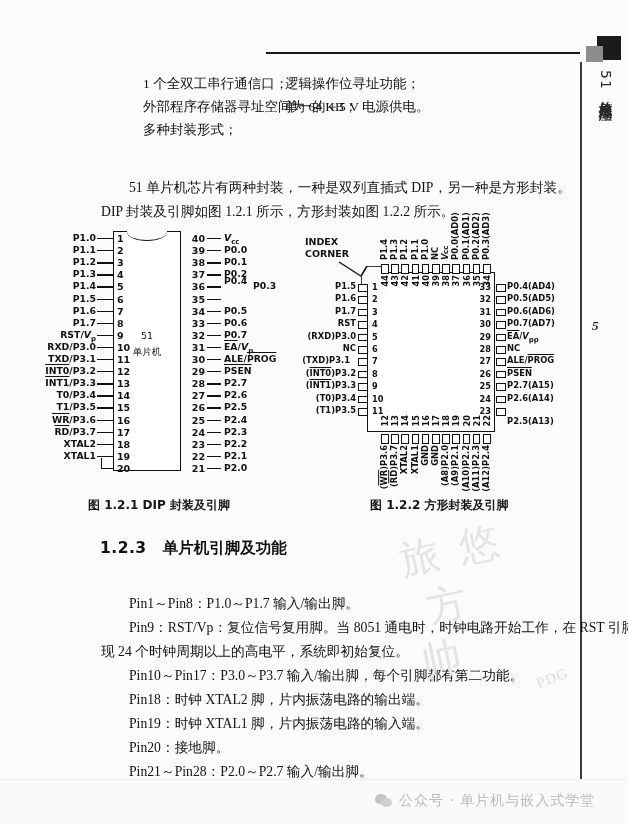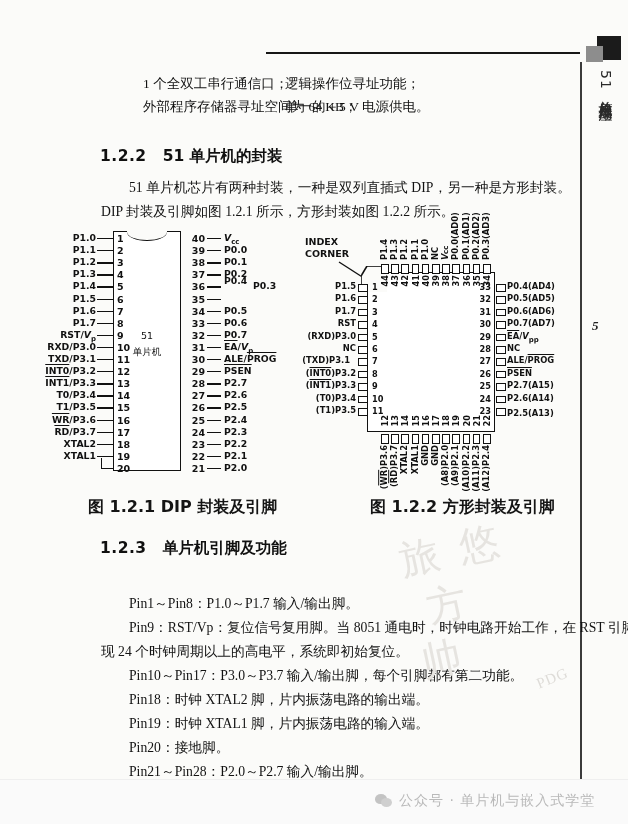--- a/index.html
+++ b/index.html
@@ -64,21 +64,21 @@
     font-size:13.7px;line-height:24px;color:#121212;
     text-align:justify;
   }
   .para.ind{text-indent:28px;}
   .nowrapline{position:absolute;left:101px;font-size:13.7px;line-height:24px;color:#121212;white-space:nowrap;}
 
   
   .figcap{
     position:absolute;
     font-family:"DejaVu Sans","Liberation Sans",sans-serif;
-    font-weight:bold;font-size:16px;color:#141414;white-space:nowrap;
+    font-weight:bold;font-size:12px;color:#141414;white-space:nowrap;
   }
 
   
   .dip{position:absolute;left:55px;top:222px;width:225px;height:255px;}
   .dip-body{
     position:absolute;left:58px;top:9px;width:68px;height:240px;
     border:1.6px solid #111;background:#fff;box-sizing:border-box;
   }
   .dip-notch{
     position:absolute;left:72px;top:1px;width:40px;height:17px;background:#fbfbf9;
@@ -178,29 +178,27 @@
 
   <div class="tab-block"></div>
   <div class="tab-block2"></div>
   <div class="side-rule"></div>
   <div class="side-title">51单片机原理及应用</div>
   <div class="side-pageno">5</div>
 
   <div class="col-left">
     <div class="bline">1 个全双工串行通信口；</div>
     <div class="bline">外部程序存储器寻址空间为 64 KB；</div>
+    <div class="bline">多种封装形式；</div>
   </div>
   <div class="col-right">
     <div class="bline">逻辑操作位寻址功能；</div>
     <div class="bline">单一的＋5 V 电源供电。</div>
   </div>
 
-  <div class="h3" style="top:146px;">
-    <span class="num">1.2.2</span><span>51 单片机的封装</span>
-  </div>
   <div class="para ind" style="top:176px;">51 单片机芯片有两种封装，一种是双列直插式 DIP，另一种是方形封装。DIP 封装及引脚如图 1.2.1 所示，方形封装如图 1.2.2 所示。</div>
 
   <div class="dip">
     <div class="dip-body"></div>
     <div class="dip-notch"></div>
     <div class="dip-notch-mask"></div>
     <div class="dip-label" style="top:108px;">51</div>
     <div class="dip-label" style="top:124px;">单片机</div>
     <div id="dip-left-pins">
         <div class="pin-num" style="left: 62px; top: 11px;">1</div>
@@ -464,21 +462,21 @@
         <div class="sq-num" style="left: 170px; top: 140.8px; width: 16px; text-align: right;">26</div>
         <div class="sq-name" style="left: 202px; top: 139.8px;"><span class="ovl">PSEN</span></div>
         <div class="sq-pad pad-h" style="left: 191px; top: 155.2px;"></div>
         <div class="sq-num" style="left: 170px; top: 153.2px; width: 16px; text-align: right;">25</div>
         <div class="sq-name" style="left: 202px; top: 152.2px;">P2.7(A15)</div>
         <div class="sq-pad pad-h" style="left: 191px; top: 167.6px;"></div>
         <div class="sq-num" style="left: 170px; top: 165.6px; width: 16px; text-align: right;">24</div>
         <div class="sq-name" style="left: 202px; top: 164.6px;">P2.6(A14)</div>
         <div class="sq-pad pad-h" style="left: 191px; top: 180px;"></div>
         <div class="sq-num" style="left: 170px; top: 178px; width: 16px; text-align: right;">23</div>
-        <div class="sq-name" style="left: 202px; top: 180px;">P2.5(A13)</div>
+        <div class="sq-name" style="left: 202px; top: 188px;">P2.5(A13)</div>
       </div>
     <div id="sq-bottom">
         <div class="sq-pad pad-v" style="left: 76px; top: 206px;"></div>
         <div class="sq-num-v" style="left: 75px; top: 187px;">12</div>
         <div class="sq-name-v" style="left: 74px; top: 217px;">(<span class="ovl">WR</span>)P3.6</div>
         <div class="sq-pad pad-v" style="left: 86.2px; top: 206px;"></div>
         <div class="sq-num-v" style="left: 85.2px; top: 187px;">13</div>
         <div class="sq-name-v" style="left: 84.2px; top: 217px;">(<span class="ovl">RD</span>)P3.7</div>
         <div class="sq-pad pad-v" style="left: 96.4px; top: 206px;"></div>
         <div class="sq-num-v" style="left: 95.4px; top: 187px;">14</div>

